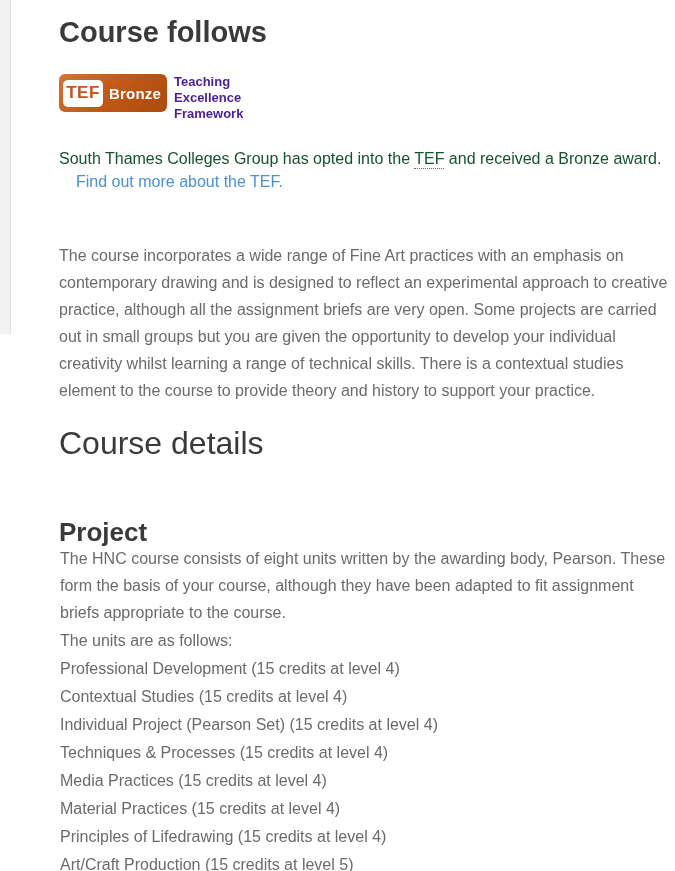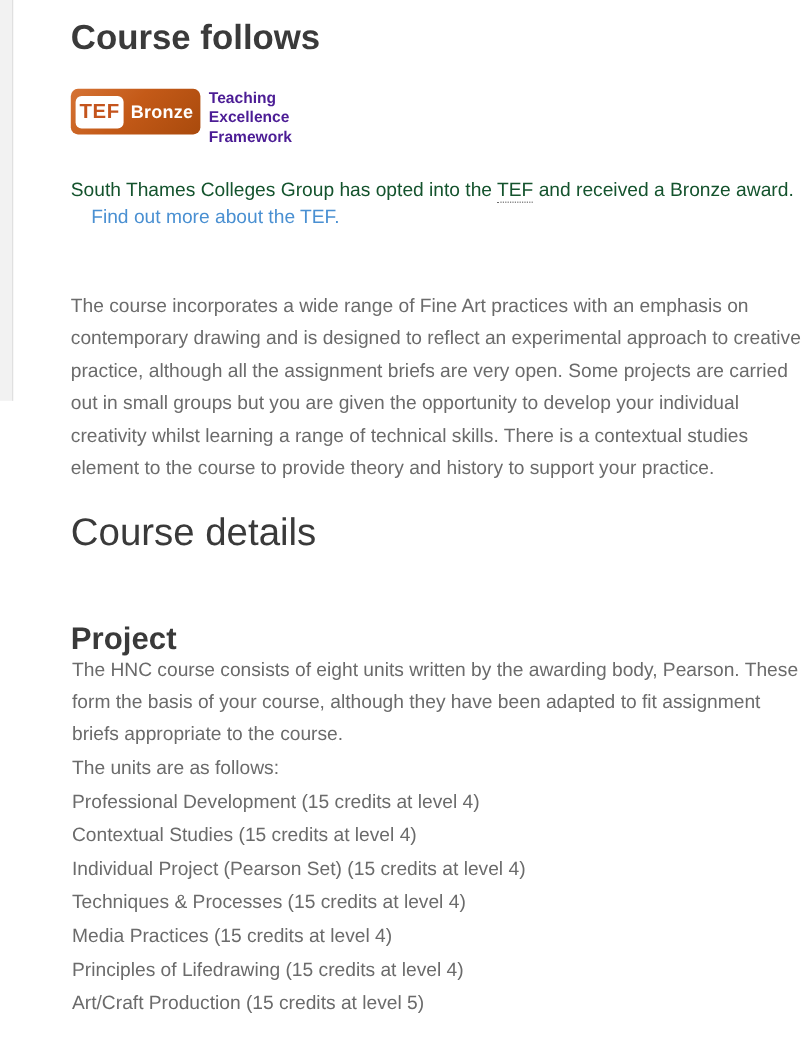--- a/index.html
+++ b/index.html
@@ -169,17 +169,18 @@
   <h3 class="h3-title">Project</h3>
 
   <div class="modules-block">
     <div>The HNC course consists of eight units written by the awarding body, Pearson. These form the basis of your course, although they have been adapted to fit assignment briefs appropriate to the course.</div>
     <div>The units are as follows:</div>
     <div>Professional Development (15 credits at level 4)</div>
     <div>Contextual Studies (15 credits at level 4)</div>
     <div>Individual Project (Pearson Set) (15 credits at level 4)</div>
     <div>Techniques &amp; Processes (15 credits at level 4)</div>
     <div>Media Practices (15 credits at level 4)</div>
+    <div>Material Practices (15 credits at level 4)</div>
     <div>Principles of Lifedrawing (15 credits at level 4)</div>
     <div>Art/Craft Production (15 credits at level 5)</div>
   </div>
 
 </div>
 
 </body></html>

